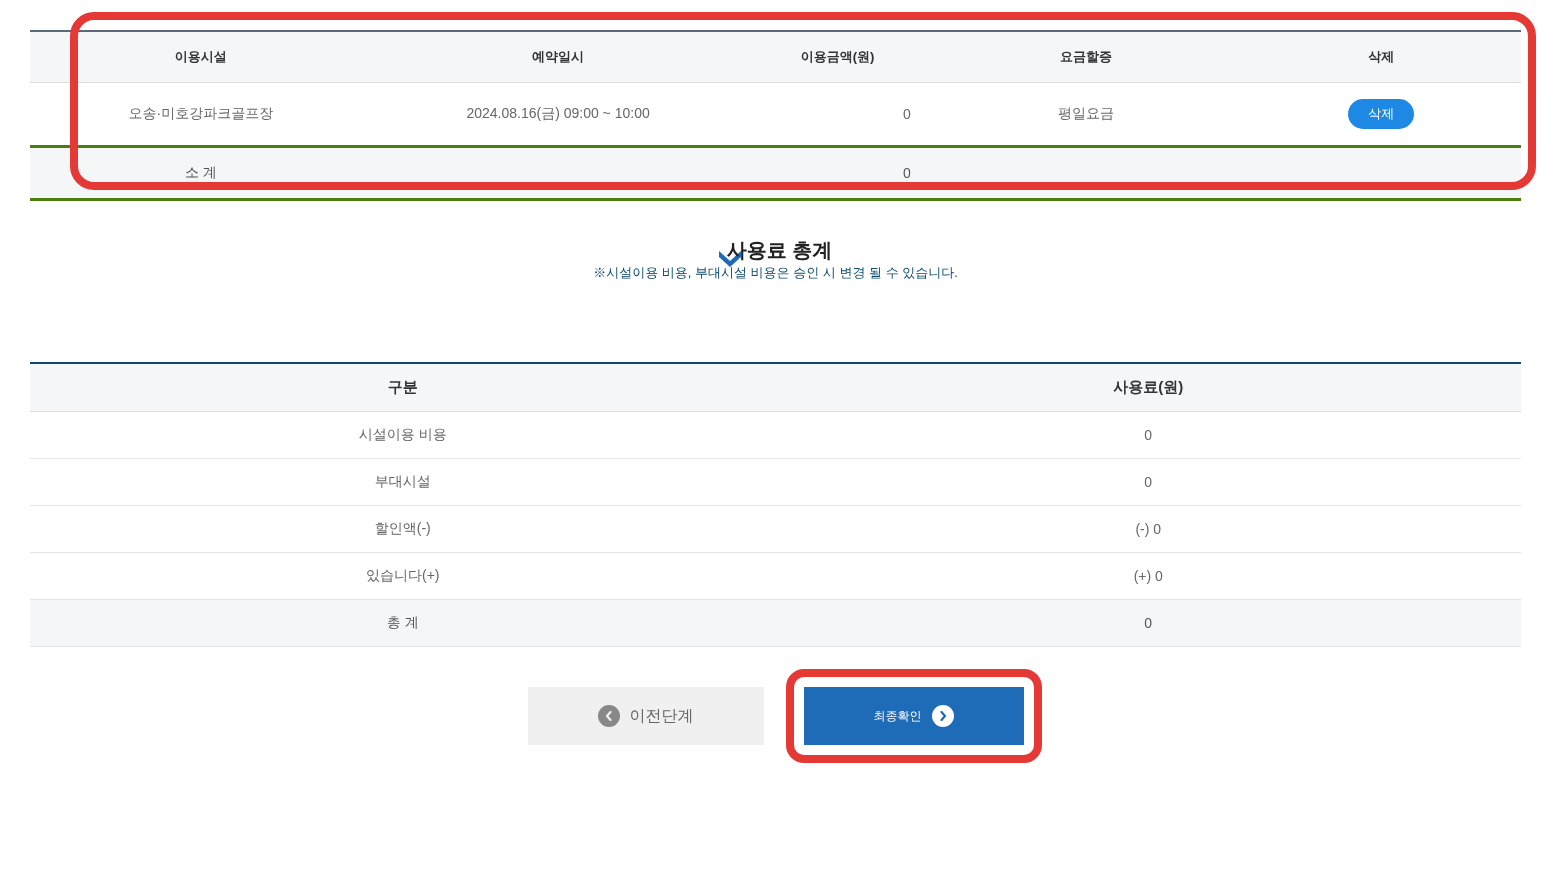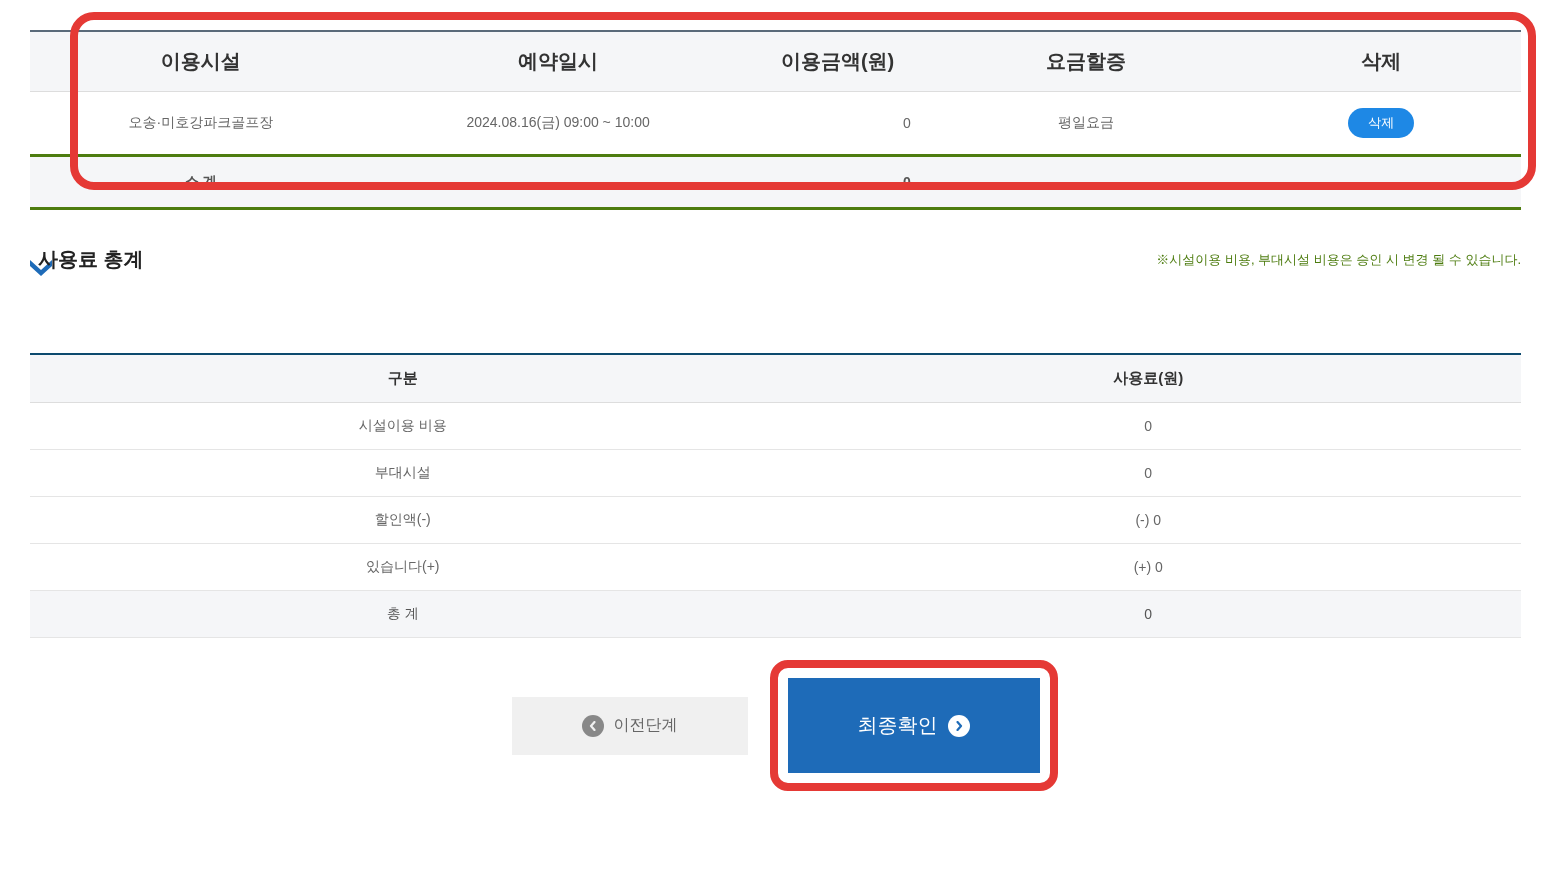--- a/index.html
+++ b/index.html
@@ -23,39 +23,39 @@
       width: 100%;
       border-collapse: collapse;
       border-top: 2px solid #5a6a7a;
       margin-bottom: 30px;
     }
     .reservation-table th {
       background: #f5f6f8;
       border-bottom: 1px solid #ddd;
       padding: 16px 8px;
       font-weight: 600;
-      font-size: 20px;
+      font-size: 13px;
       color: #333;
       text-align: center;
     }
     .reservation-table td {
       border-bottom: 3px solid #4d7c0f;
       padding: 16px 8px;
       font-size: 14px;
       color: #666;
       text-align: center;
     }
     .reservation-table td.amount {
       text-align: right;
       padding-right: 20px;
     }
     .reservation-table tr.subtotal td {
       background: #f5f6f8;
       color: #555;
-      font-weight: 700;
+      font-weight: 400;
     }
     .btn-delete {
       background: #1e88e5;
       color: #fff;
       border: none;
       border-radius: 20px;
       padding: 6px 20px;
       font-size: 13px;
       cursor: pointer;
     }
@@ -83,40 +83,41 @@
       display: inline-block;
     }
 
     
     .section-header {
       display: flex;
       justify-content: space-between;
       align-items: center;
       margin-top: 36px;
       margin-bottom: 80px;
+      flex-direction: column;
     }
     .section-title {
       display: flex;
       align-items: center;
       font-size: 20px;
       font-weight: 700;
       color: #222;
     }
     .section-title .chevron {
       display: inline-block;
       width: 0;
       height: 0;
       margin-right: 8px;
     }
     .chevron svg {
       display: block;
     }
     .section-note {
       font-size: 13px;
-      color: #4d7c0f;
+      color: #0c4a6e;
     }
 
     
     .fee-table {
       width: 100%;
       border-collapse: collapse;
       border-top: 2px solid #0c4a6e;
       margin-bottom: 40px;
     }
     .fee-table th {
@@ -178,22 +179,22 @@
       border-radius: 50%;
       background: #888;
       color: #f0f0f0;
       font-size: 13px;
       line-height: 1;
     }
     .btn-confirm {
       background: #1e6bb8;
       border: none;
       color: #fff;
-      padding: 34px 70px;
-      font-size: 20px;
+      padding: 18px 70px;
+      font-size: 12px;
       cursor: pointer;
       display: inline-flex;
       align-items: center;
       gap: 10px;
     }
     .btn-confirm .arrow-circle {
       display: inline-flex;
       align-items: center;
       justify-content: center;
       width: 22px;

